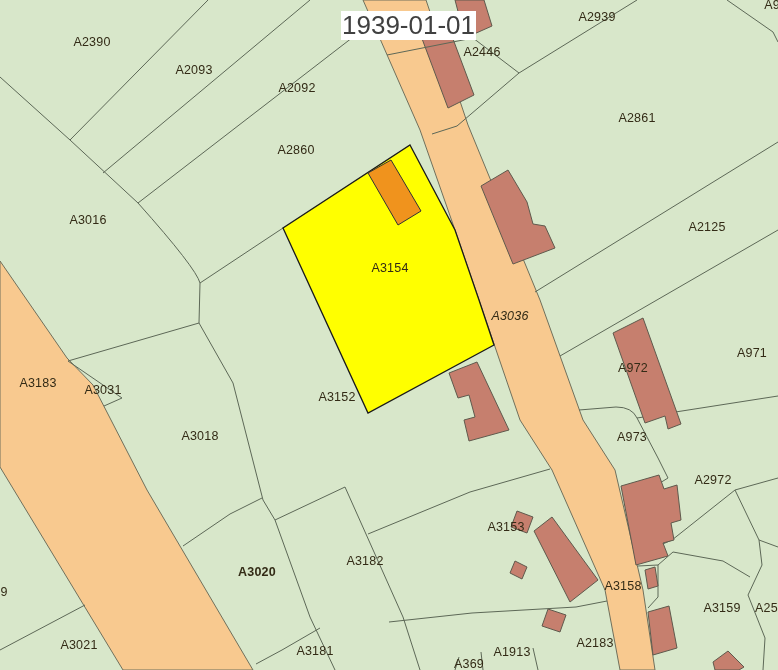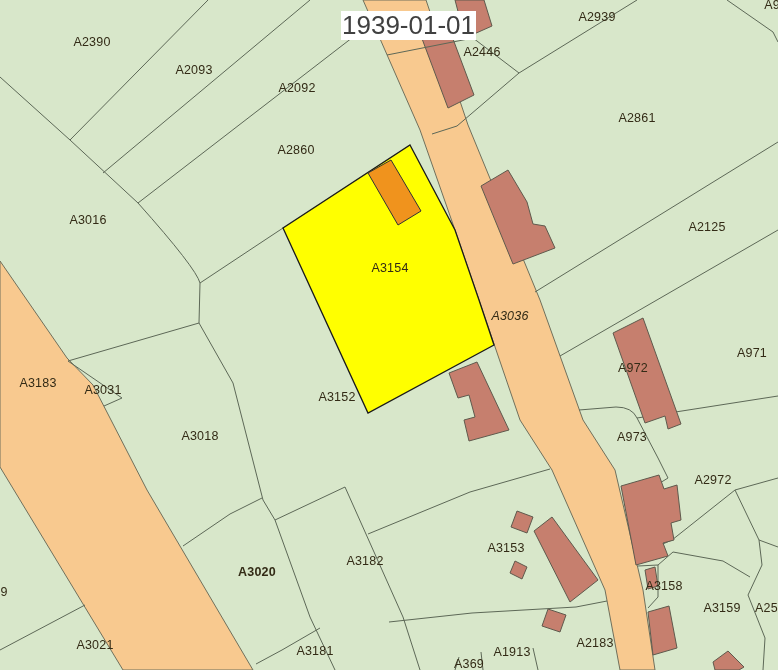--- a/index.html
+++ b/index.html
@@ -122,28 +122,28 @@
       <span class="parcel-label" style="left: 390px; top: 268px;">A3154</span>
       <span class="parcel-label" style="left: 510px; top: 316px; font-style: italic;">A3036</span>
       <span class="parcel-label" style="left: 752px; top: 327px; margin-top: 26px;">A971</span>
       <span class="parcel-label" style="left: 633px; top: 368px;">A972</span>
       <span class="parcel-label" style="left: 38px; top: 383px;">A3183</span>
       <span class="parcel-label" style="left: 103px; top: 390px;">A3031</span>
       <span class="parcel-label" style="left: 337px; top: 397px;">A3152</span>
       <span class="parcel-label" style="left: 200px; top: 436px;">A3018</span>
       <span class="parcel-label" style="left: 632px; top: 437px;">A973</span>
       <span class="parcel-label" style="left: 713px; top: 480px;">A2972</span>
-      <span class="parcel-label" style="left: 506px; top: 548px;">A3153</span>
+      <span class="parcel-label" style="left: 506px; top: 527px;">A3153</span>
       <span class="parcel-label" style="left: 257px; top: 572px; font-weight: bold;">A3020</span>
       <span class="parcel-label" style="left: 365px; top: 561px;">A3182</span>
-      <span class="parcel-label" style="left: 664px; top: 586px;">A3158</span>
+      <span class="parcel-label" style="left: 623px; top: 586px;">A3158</span>
       <span class="parcel-label" style="left: 722px; top: 608px;">A3159</span>
       <span class="parcel-label" style="left: 770px; top: 608px;">A256</span>
       <span class="parcel-label" style="left: 595px; top: 643px;">A2183</span>
-      <span class="parcel-label" style="left: 79px; top: 645px; margin-left: 16px;">A3021</span>
+      <span class="parcel-label" style="left: 79px; top: 645px;">A3021</span>
       <span class="parcel-label" style="left: 512px; top: 652px;">A1913</span>
       <span class="parcel-label" style="left: 315px; top: 651px; text-align: center;">A3181</span>
       <span class="parcel-label" style="left: 469px; top: 664px;">A369</span>
       <span class="parcel-label" style="left: 4px; top: 592px;">9</span>
     </div>
 
   <div class="map-title">1939-01-01</div>
 </div>
 
 </body></html>

